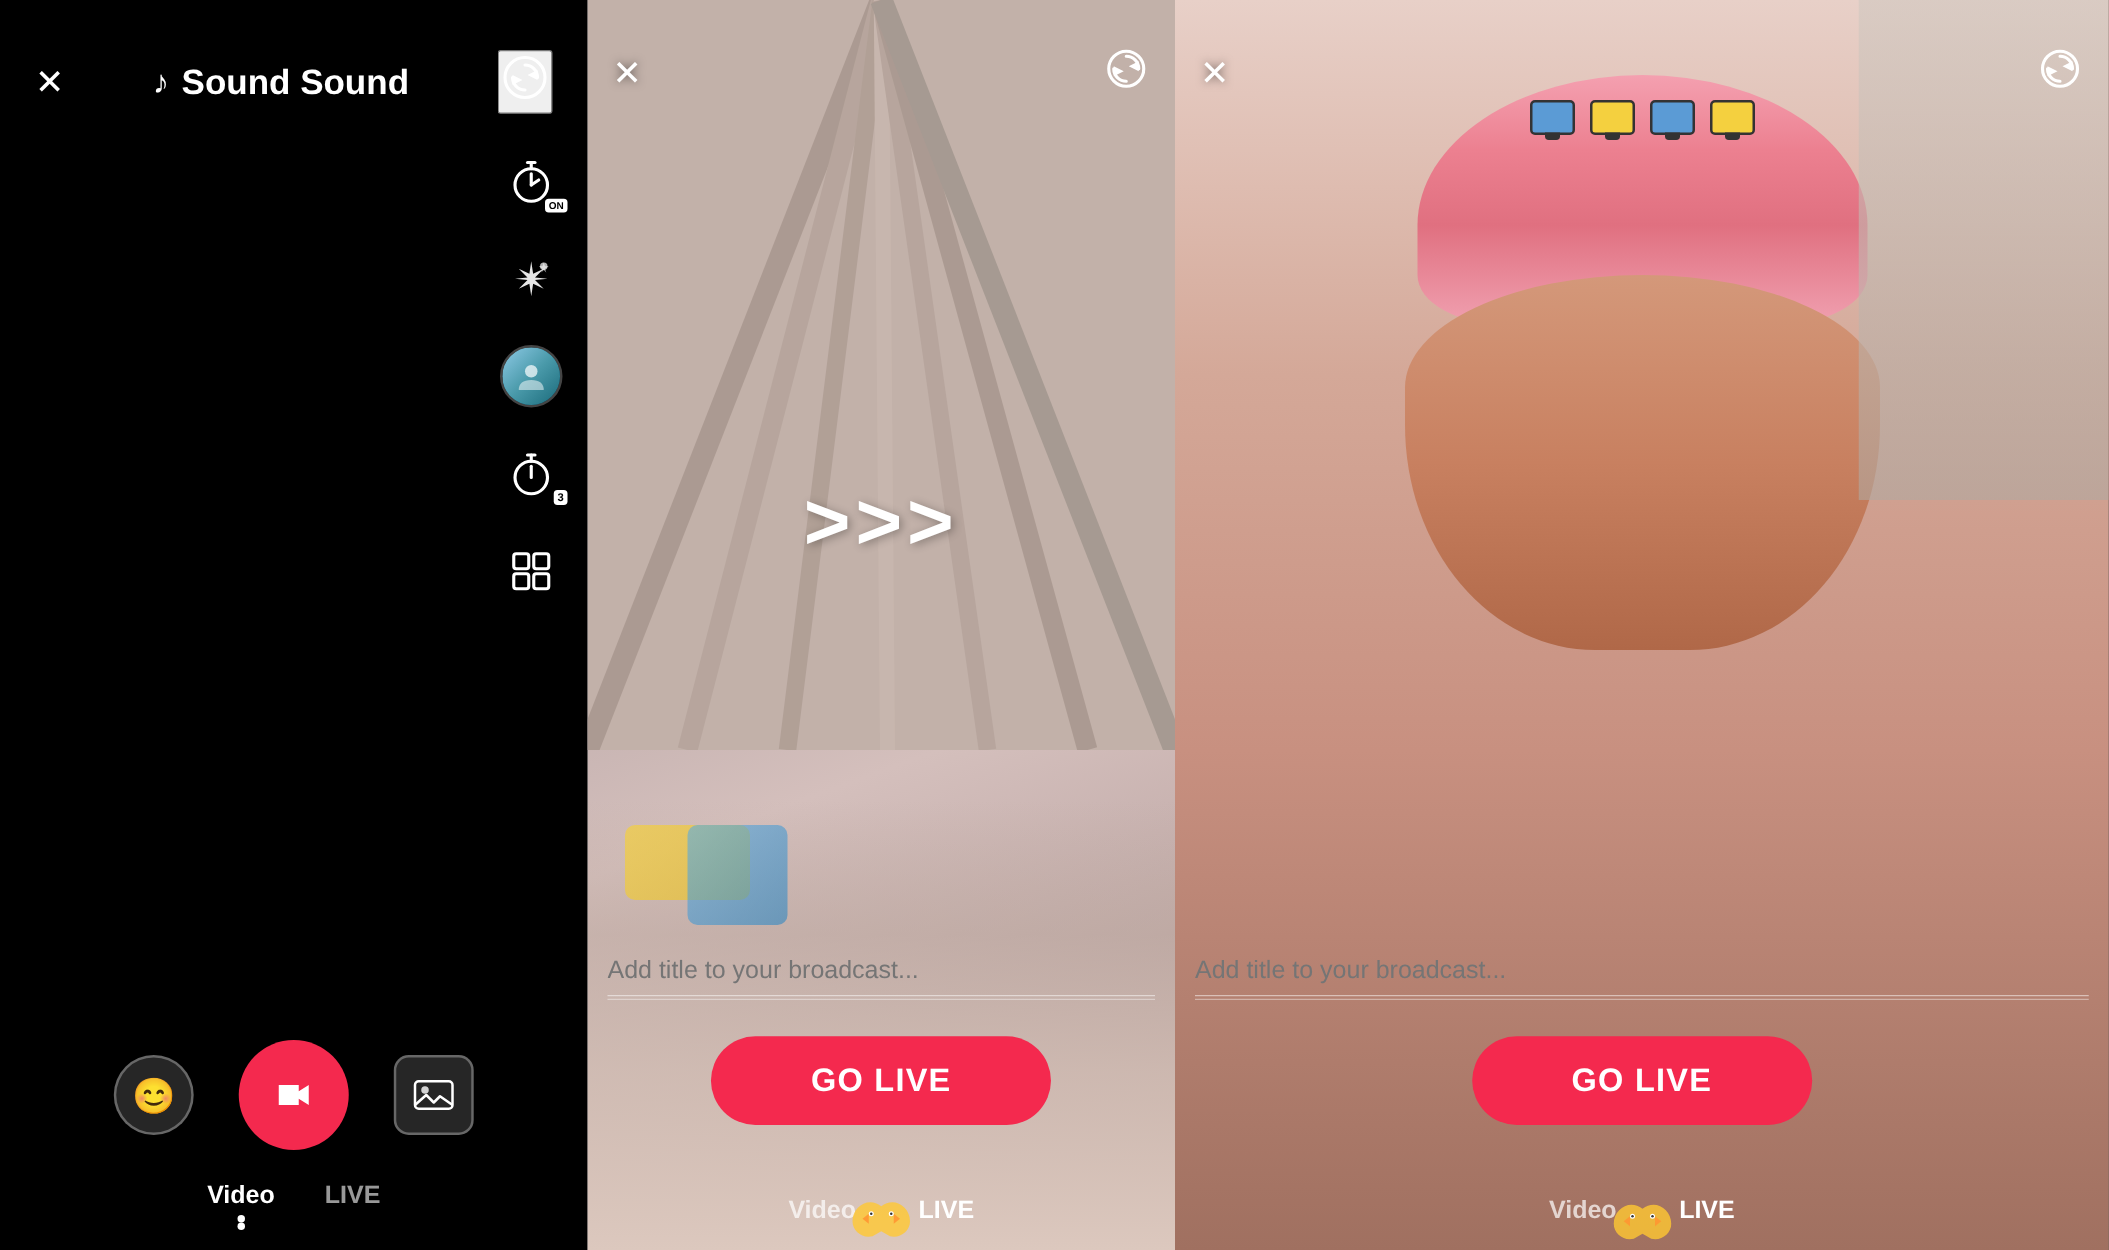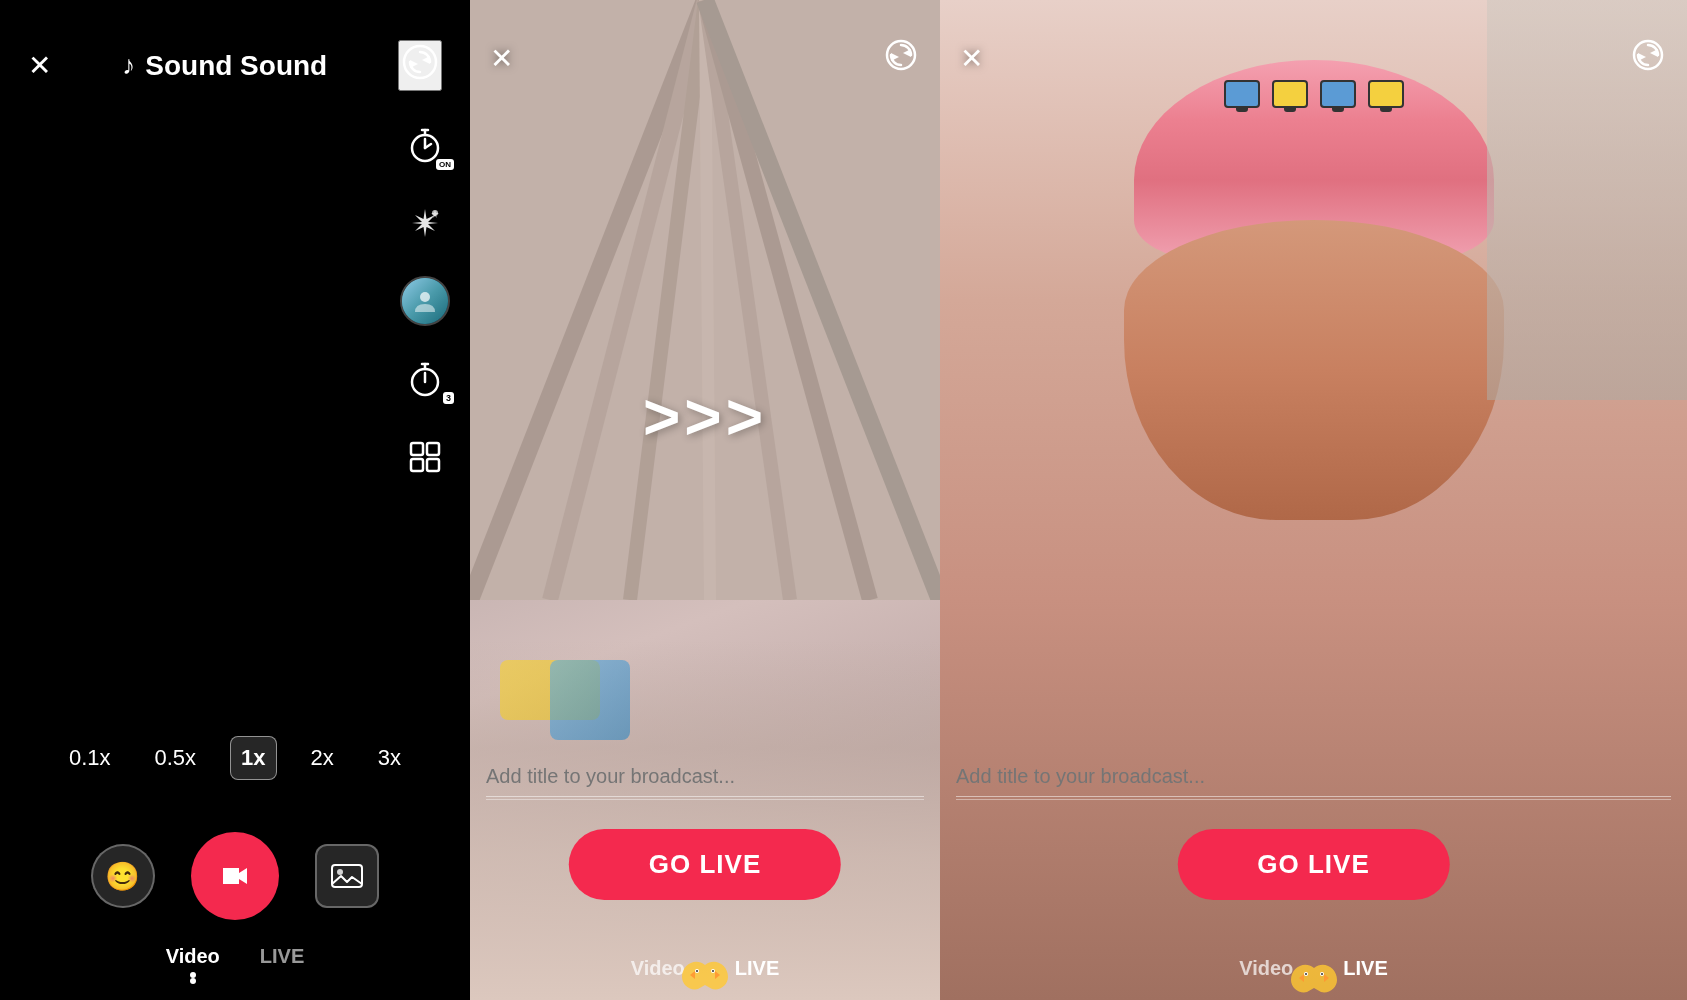--- a/index.html
+++ b/index.html
@@ -493,27 +493,20 @@
     <button class="icon-btn">
       <svg width="36" height="36" viewBox="0 0 36 36" fill="none">
         <rect x="4" y="4" width="12" height="12" rx="2" stroke="white" stroke-width="2.5" fill="none"></rect>
         <rect x="20" y="4" width="12" height="12" rx="2" stroke="white" stroke-width="2.5" fill="none"></rect>
         <rect x="4" y="20" width="12" height="12" rx="2" stroke="white" stroke-width="2.5" fill="none"></rect>
         <rect x="20" y="20" width="12" height="12" rx="2" stroke="white" stroke-width="2.5" fill="none"></rect>
       </svg>
     </button>
   </div>
 
-  <div class="speed-controls">
-    <button class="speed-btn">0.1x</button>
-    <button class="speed-btn">0.5x</button>
-    <button class="speed-btn active">1x</button>
-    <button class="speed-btn">2x</button>
-    <button class="speed-btn">3x</button>
-  </div>
 
   <div class="bottom-controls">
     <button class="emoji-btn">
       <span style="font-size:28px;">😊</span>
     </button>
     <button class="record-btn">
       <svg width="36" height="36" viewBox="0 0 36 36" fill="none">
         <path d="M6 10 L6 26 L22 26 L22 21 L30 26 L30 10 L22 15 L22 10 Z" fill="white"></path>
       </svg>
     </button>

